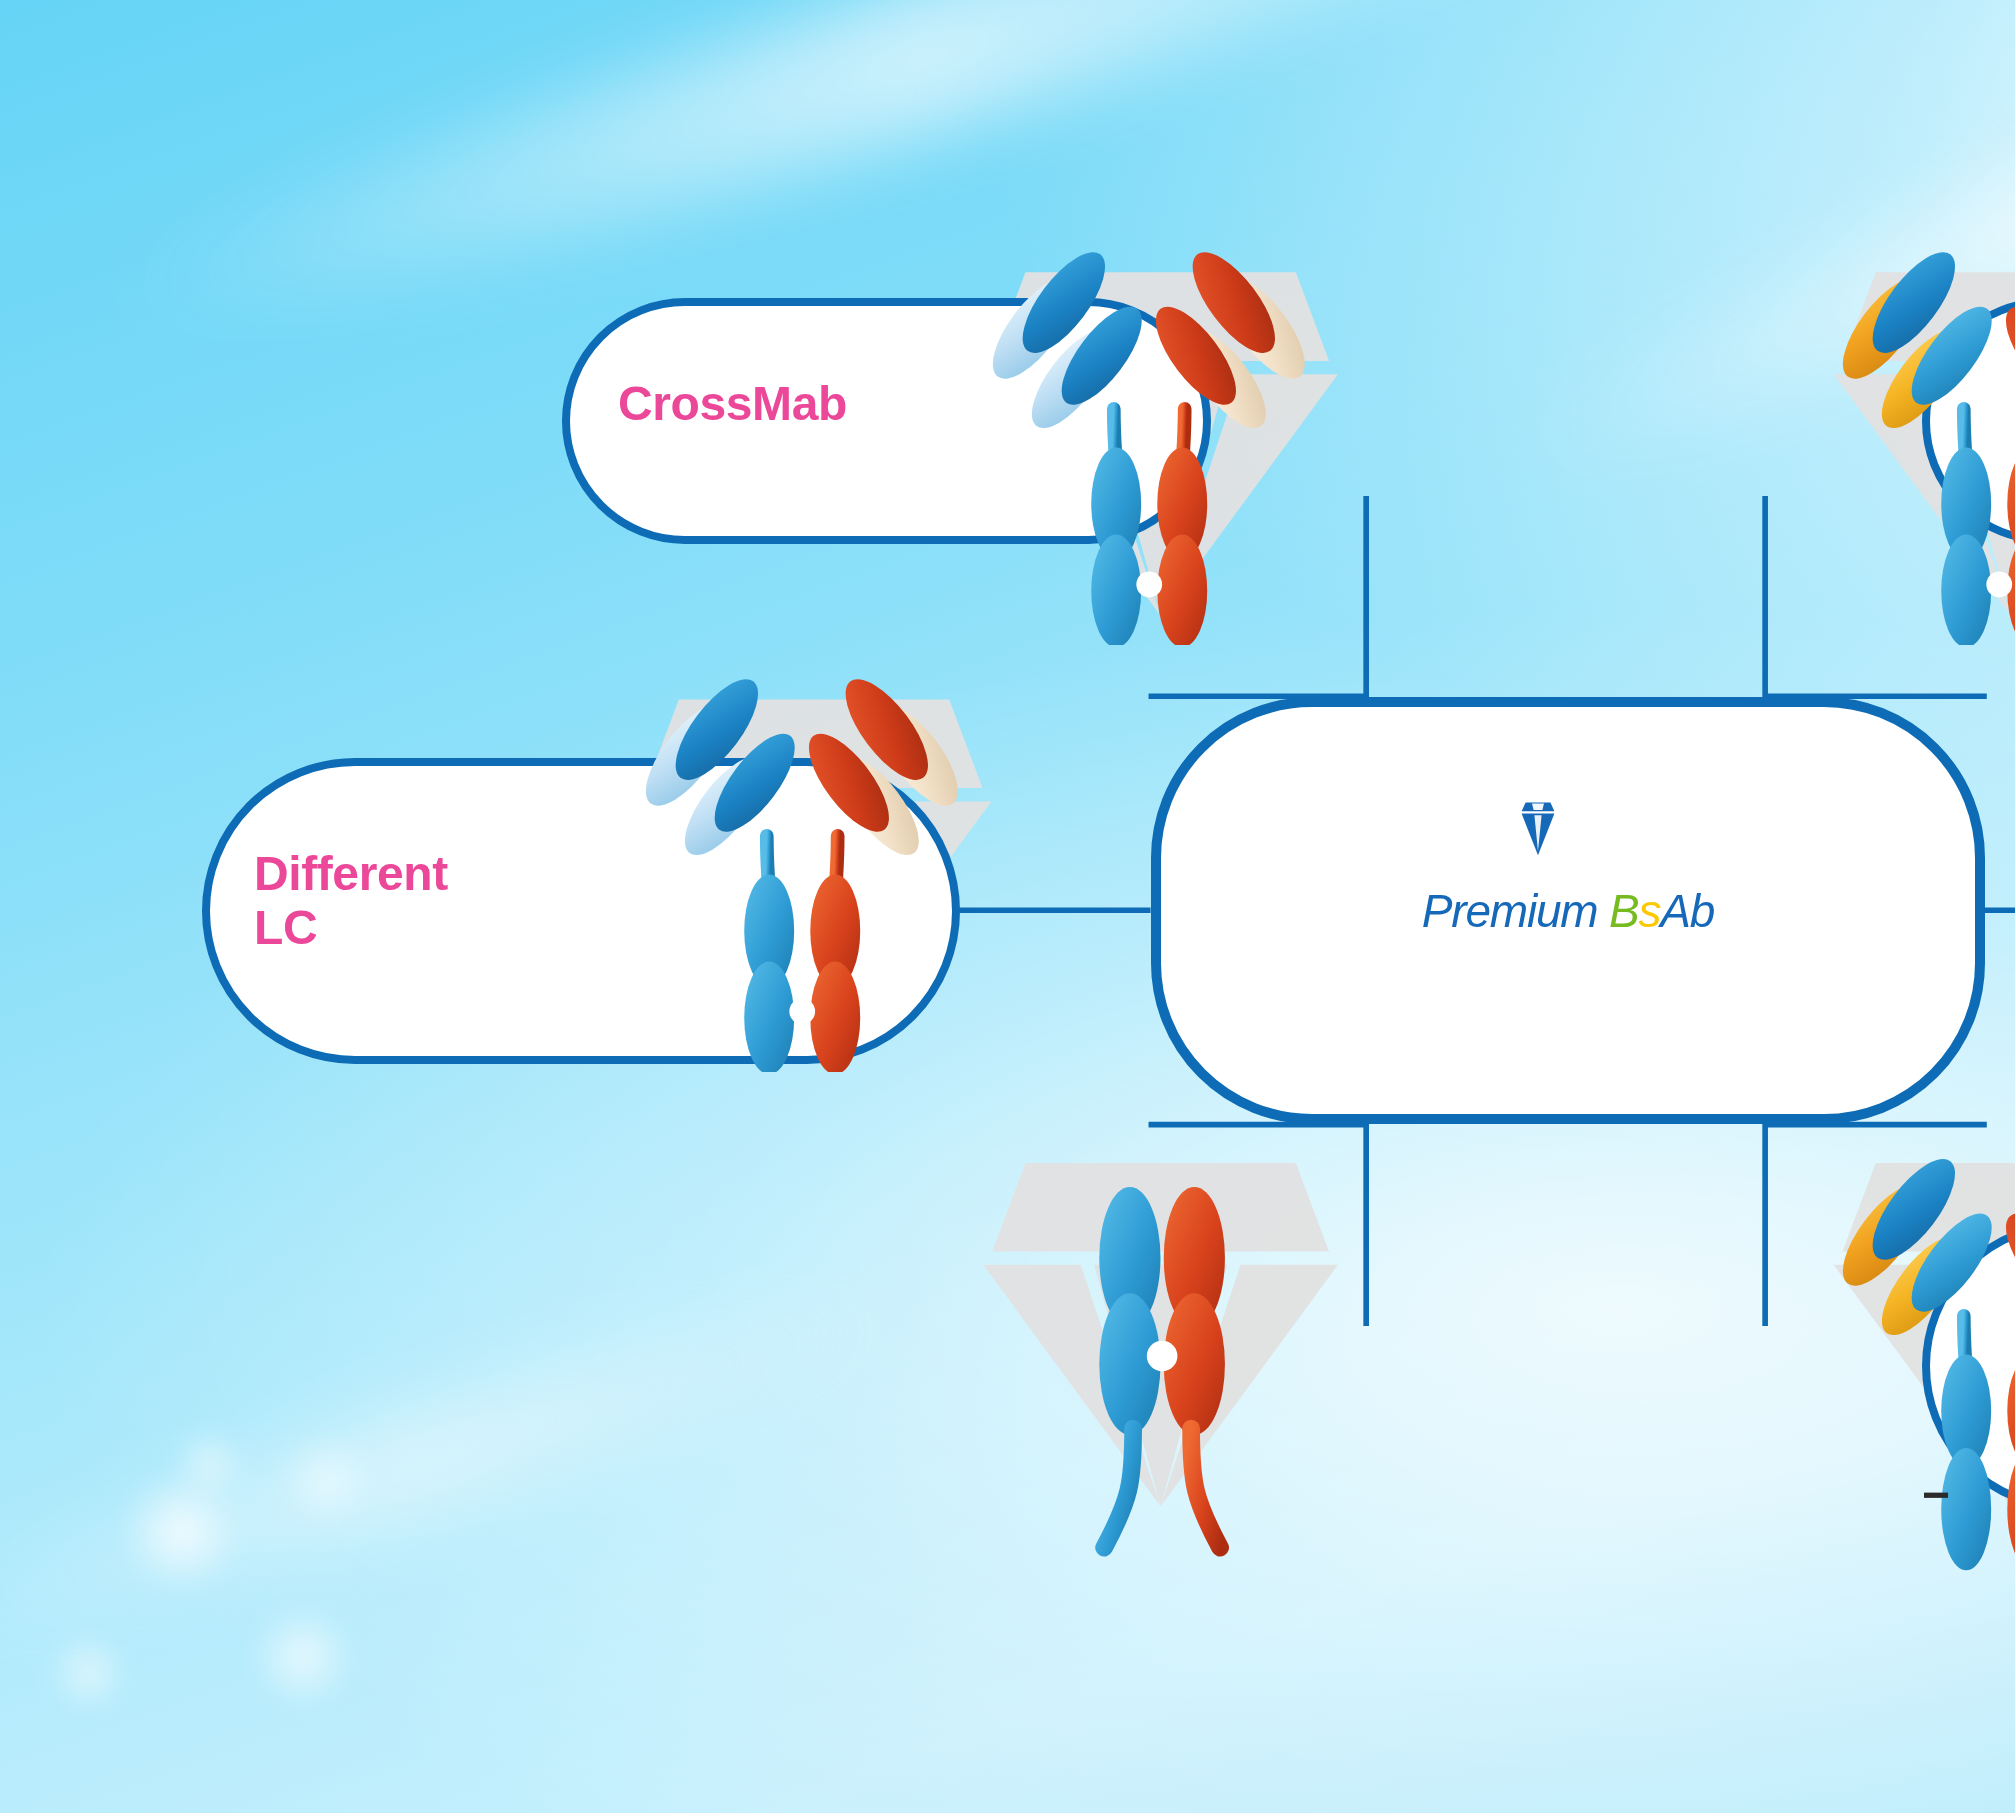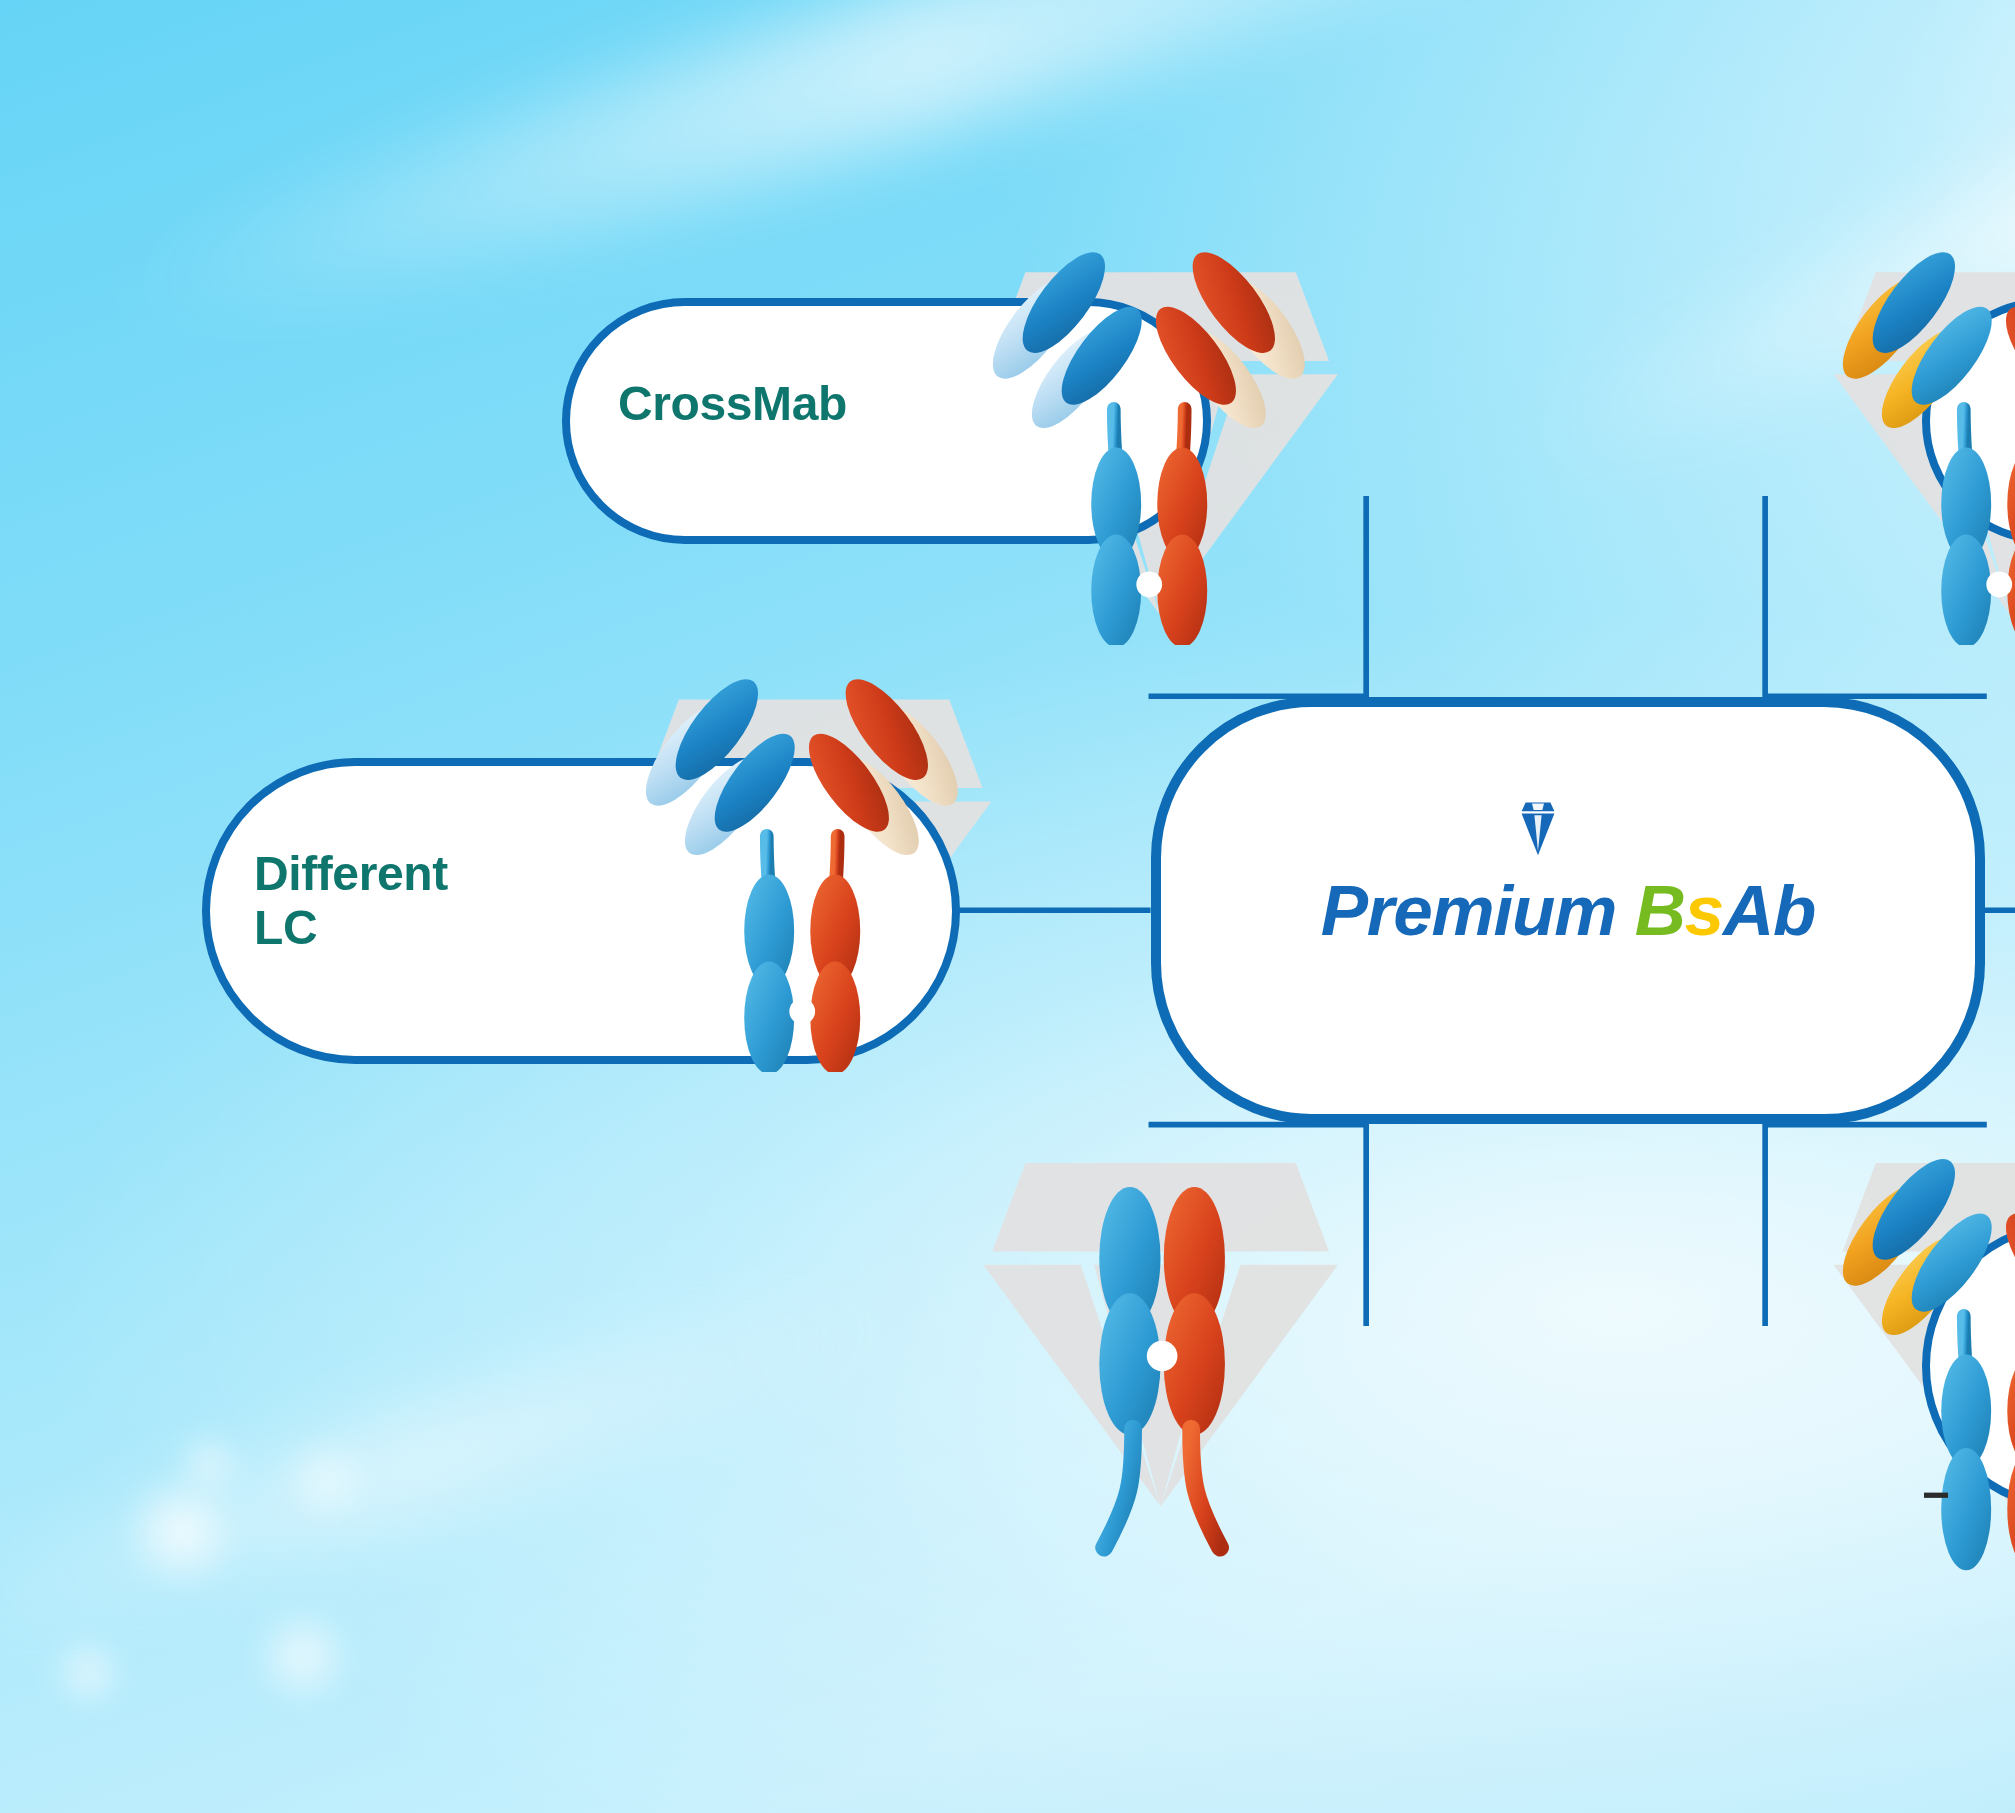--- a/index.html
+++ b/index.html
@@ -23,27 +23,27 @@
   .s2{width:1451px;height:121px;left:1451px;top:105px;transform:rotate(-24deg);opacity:.8;}
   .s3{width:1048px;height:97px;left:-121px;top:1419px;transform:rotate(-18deg);opacity:.55;}
   .bok{position:absolute;border-radius:50%;background:radial-gradient(circle,rgba(255,255,255,.95) 0%,rgba(255,255,255,0) 70%);filter:blur(10.5px);}
 
   
   .conn{position:absolute;left:0;top:0;width:3224px;height:1814px;pointer-events:none;}
 
   
   .card{position:absolute;box-sizing:border-box;background:#ffffff;
         border:8.9px solid #0d6cb5;}
-  .card .label{position:absolute;color:#0f766e;font-weight:bold;line-height:1.12;
+  .card .label{position:absolute;color:#ec4899;font-weight:bold;line-height:1.12;
         letter-spacing:-0.4px;white-space:pre-line;}
 
   .center-card{position:absolute;box-sizing:border-box;background:#fff;
         border:10.5px solid #0d6cb5;border-radius:161px;
         display:flex;align-items:center;justify-content:center;}
-  .center-title{font-style:italic;font-weight:bold;font-size:71px;letter-spacing:-1.2px;
+  .center-title{font-style:italic;font-weight:normal;font-size:46px;letter-spacing:-1.2px;
         color:#1668b8;white-space:nowrap;}
   .center-title .g{color:#76bc21;}
   .center-title .y{color:#fcc800;}
   .gem-logo{position:absolute;}
 
   
   .lbl-xl{font-size:48px;}
 
   
   .sign{position:absolute;color:#2b2b2b;font-weight:bold;font-size:48px;line-height:1;}

